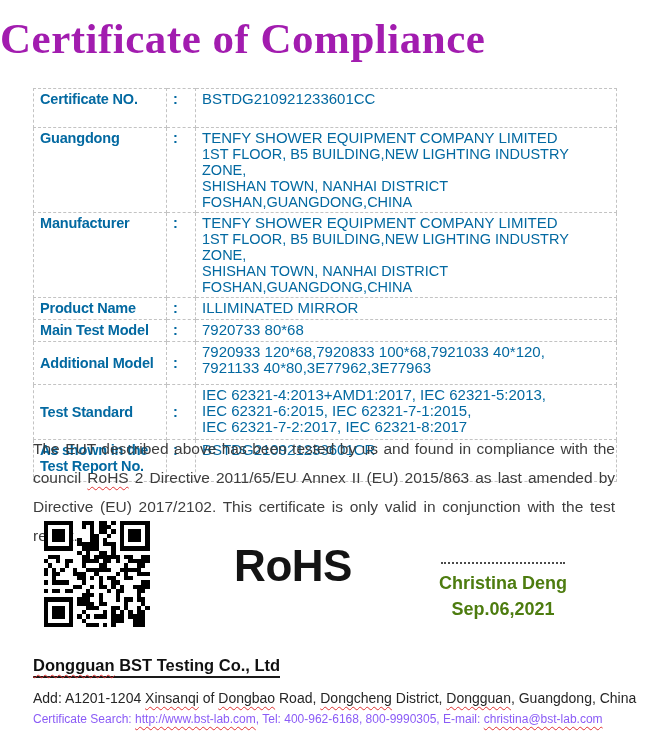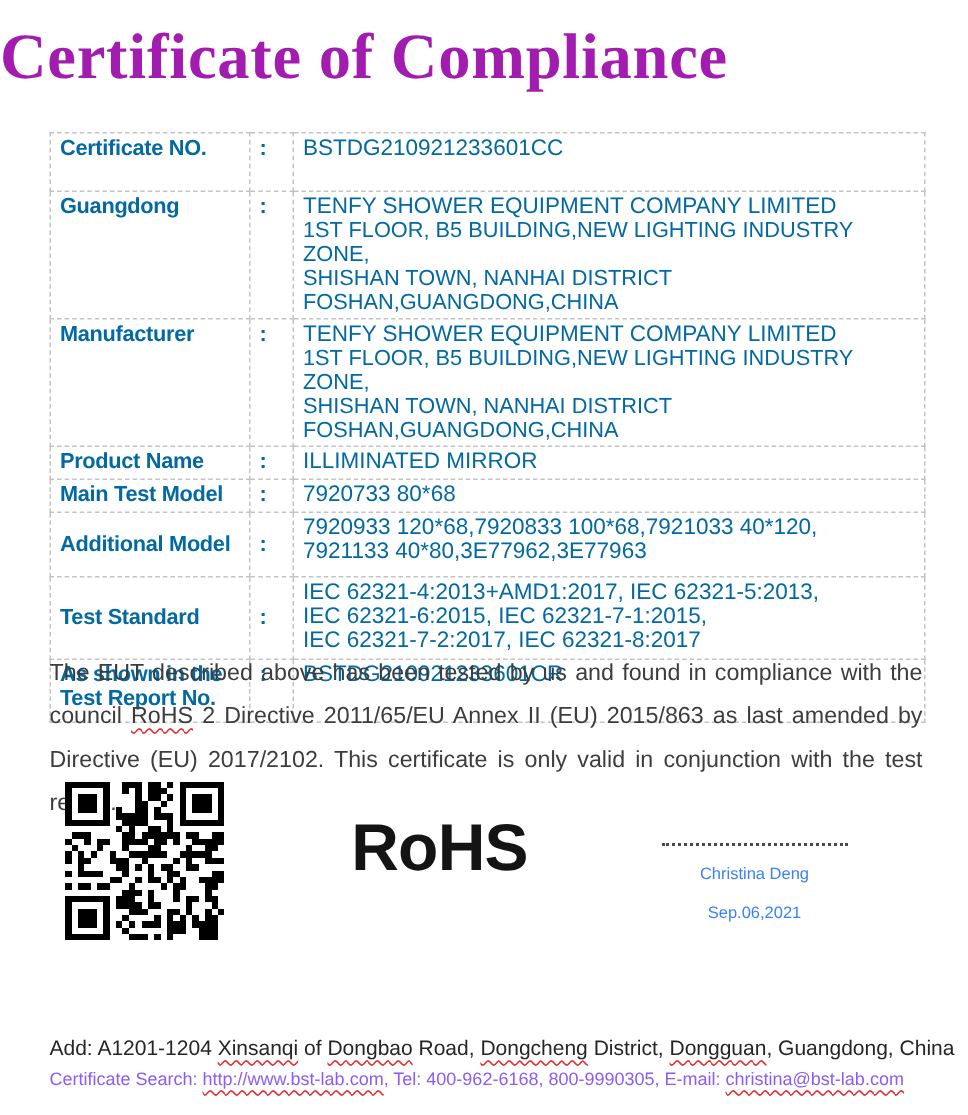--- a/index.html
+++ b/index.html
@@ -31,21 +31,21 @@
 
   .qr{position:absolute;top:521px;left:43px;width:107px;height:106px;}
   .qr svg{width:100%;height:100%;}
 
   .rohs-logo{position:absolute;top:541px;left:218px;width:150px;text-align:center;
              font-size:44px;font-weight:bold;color:#141414;letter-spacing:-.5px;
              font-family:"Liberation Sans",sans-serif;}
 
   .sig{position:absolute;top:540px;left:400px;width:206px;text-align:center;}
   .sig-line{width:124px;margin:22px auto 6px auto;border-top:2px dotted #4a4a4a;height:0;}
-  .sig-name,.sig-role,.sig-date{font-weight:normal;font-size:11px;color:#3b82f6;line-height:26px;}
+  .sig-name,.sig-role,.sig-date{font-weight:bold;font-size:18px;color:#4d7c0f;line-height:26px;}
 
   .footer-company{position:absolute;top:656px;left:33px;font-size:16.5px;font-weight:bold;
                   color:#111;border-bottom:2px solid #1a1a1a;padding-bottom:1px;}
   .footer-line1{position:absolute;top:690px;left:33px;font-size:14px;color:#262626;}
   .footer-line2{position:absolute;top:712px;left:33px;font-size:12px;color:#8b5cf6;}
 </style>
 </head>
 <body>
 
 <div class="page">
@@ -352,18 +352,19 @@
   </div>
 
   <div class="rohs-logo">RoHS</div>
 
   <div class="sig">
     <div class="sig-line"></div>
     <div class="sig-name">Christina Deng</div>
     <div class="sig-date">Sep.06,2021</div>
   </div>
 
+  <div class="footer-company"><span class="wavy">Dongguan</span><span> BST Testing Co., Ltd</span></div>
 
   <div class="footer-line1"><span>Add: A1201-1204 </span><span class="wavy">Xinsanqi</span><span> of </span><span class="wavy">Dongbao</span><span> Road, </span><span class="wavy">Dongcheng</span><span> District, </span><span class="wavy">Dongguan</span><span>, Guangdong, China</span></div>
 
   <div class="footer-line2"><span>Certificate Search: </span><span class="wavy">http://www.bst-lab.com</span><span>, Tel: 400-962-6168, 800-9990305, E-mail: </span><span class="wavy">christina@bst-lab.com</span></div>
 
 </div>
 
 </body></html>

